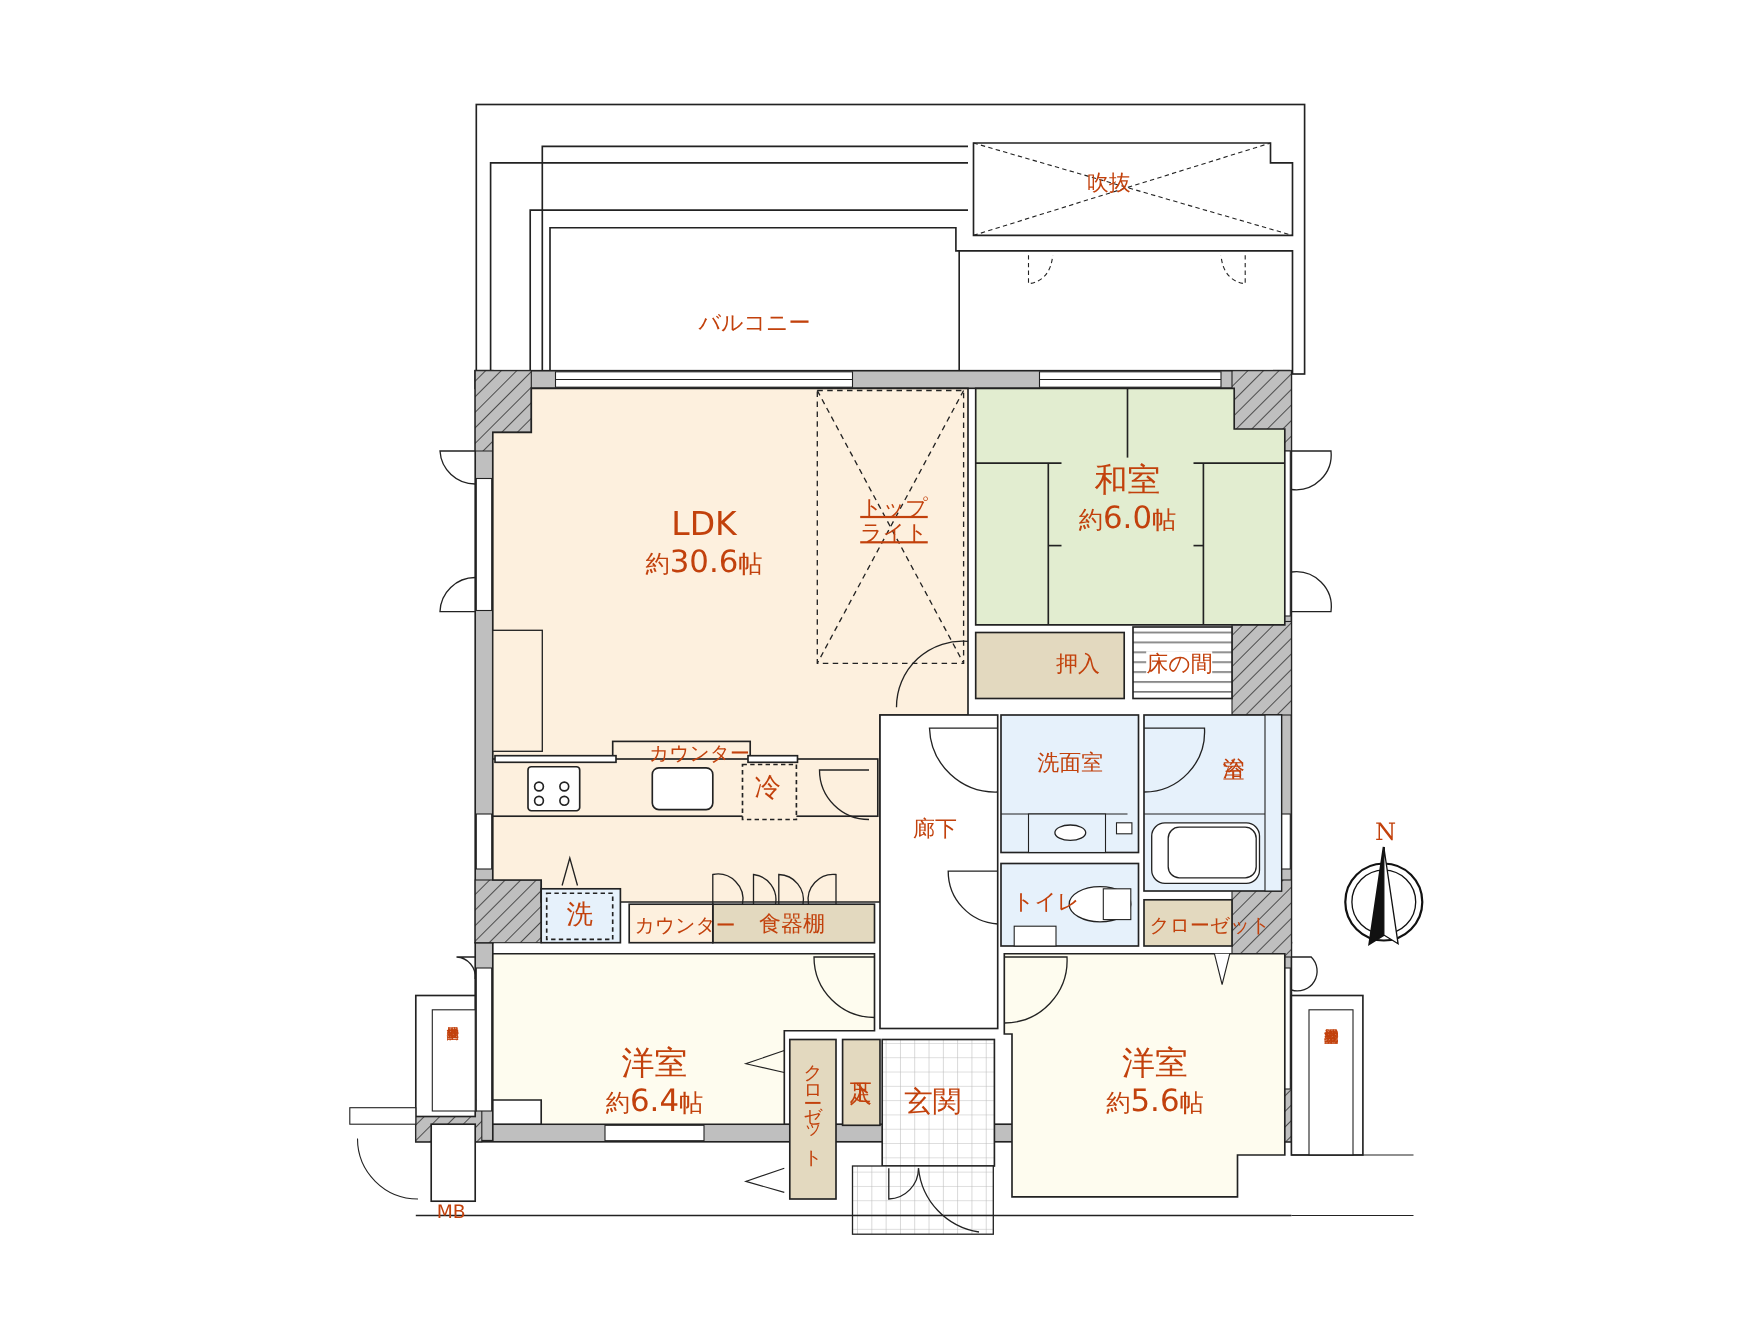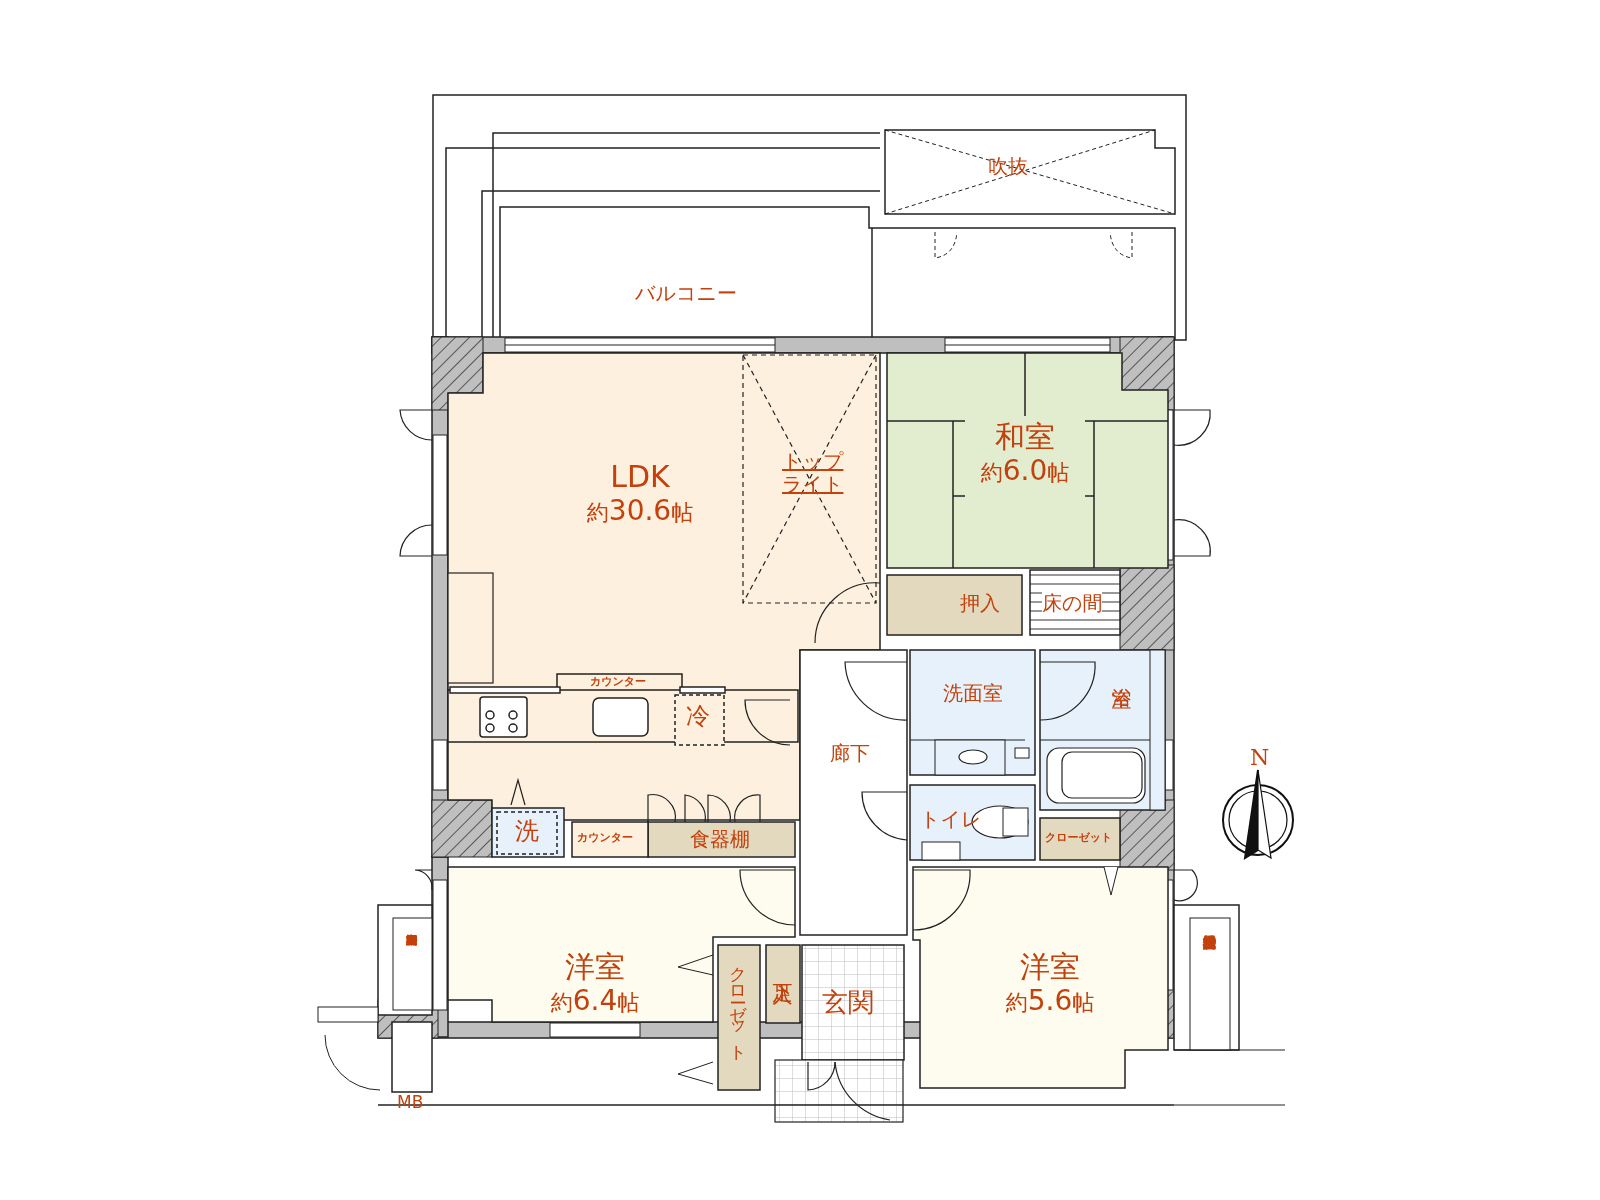--- a/index.html
+++ b/index.html
@@ -4,21 +4,21 @@
 <style>
   html, body { margin:0; padding:0; background:#ffffff; }
   body { width:1600px; height:1200px; position:relative; overflow:hidden;
          font-family:"DejaVu Sans","Liberation Sans",sans-serif; color:#222; }
   svg { position:absolute; left:0; top:0; }
   .lbl { position:absolute; text-align:center; white-space:nowrap; line-height:1.15; color:#c2410c; }
   .room-name { font-size:30px; }
   .room-size { font-size:22px; }
   .room-size .num { font-size:28px; }
   .sm { font-size:20px; }
-  .xs { font-size:11px;font-weight:bold; }
+  .xs { font-size:18px; }
   .vert { writing-mode:vertical-rl; text-orientation:upright; letter-spacing:0px; }
 </style>
 </head>
 <body>
 
 <svg width="1600" height="1200" viewBox="0 0 1600 1200">
   <defs>
     <pattern id="hatch" width="10" height="10" patternUnits="userSpaceOnUse" patternTransform="rotate(45)">
       <rect width="10" height="10" fill="#bfbfbf"></rect>
       <line x1="0" y1="0" x2="0" y2="10" stroke="#333" stroke-width="1.5"></line>

